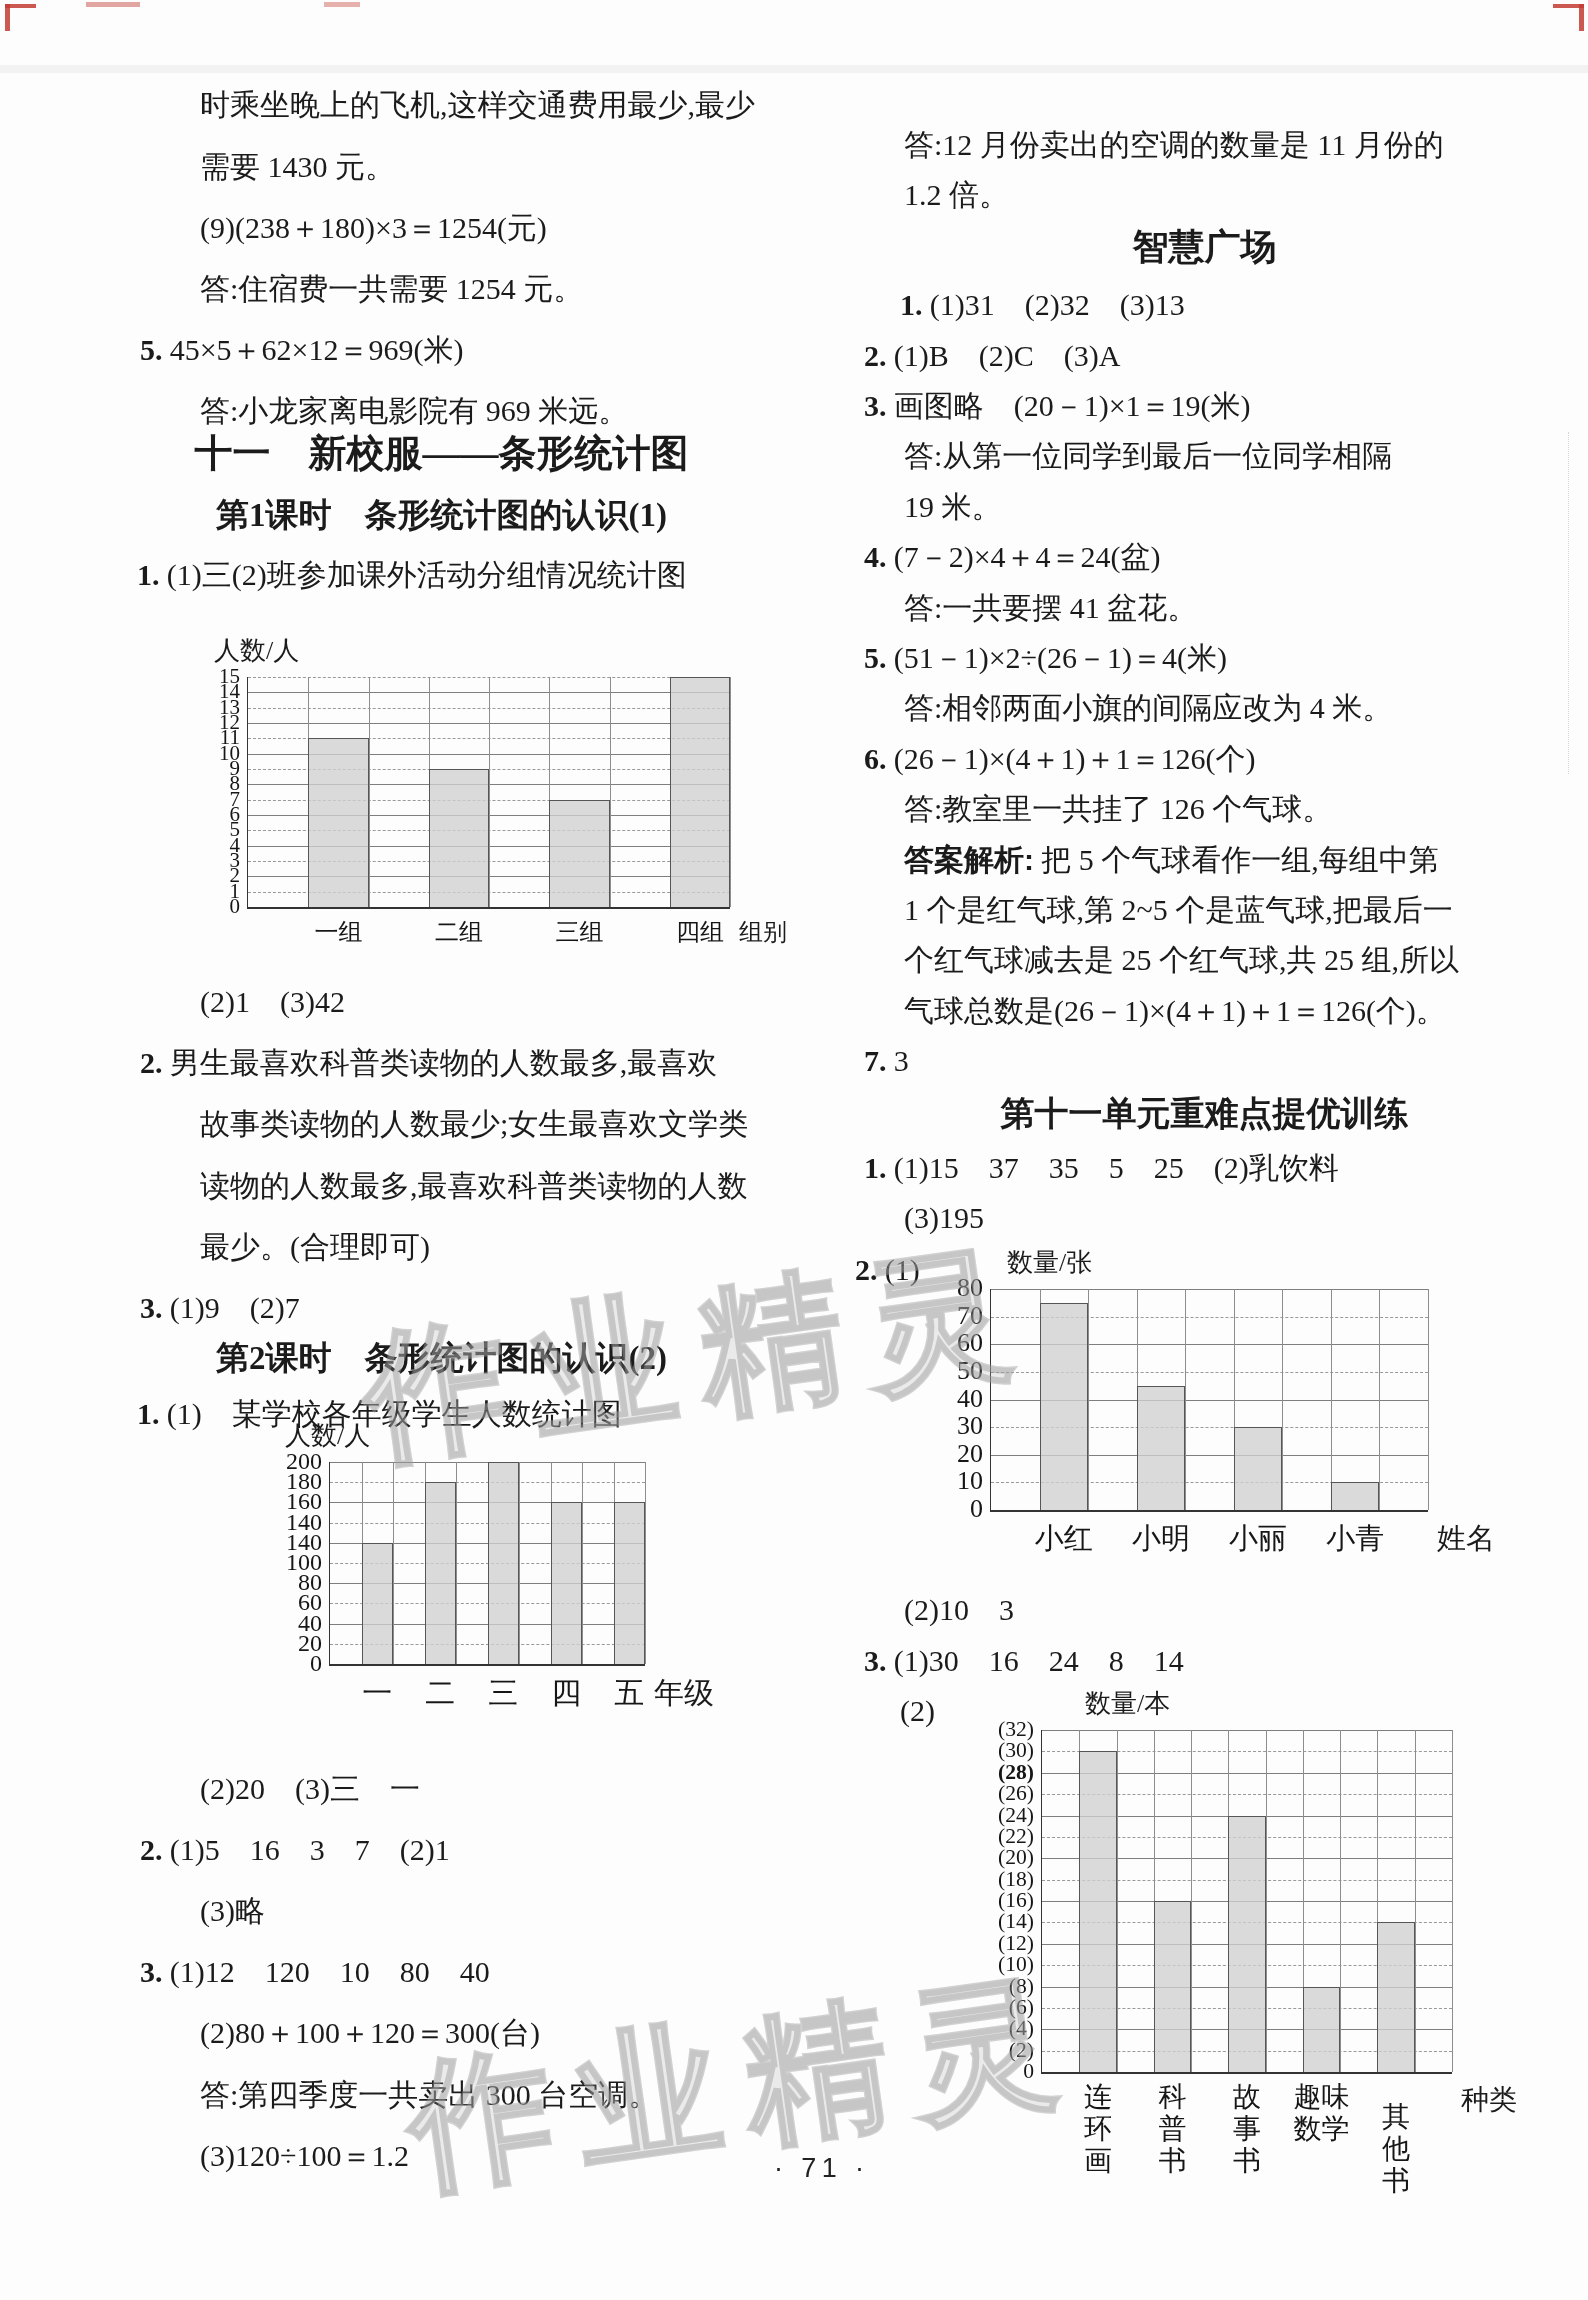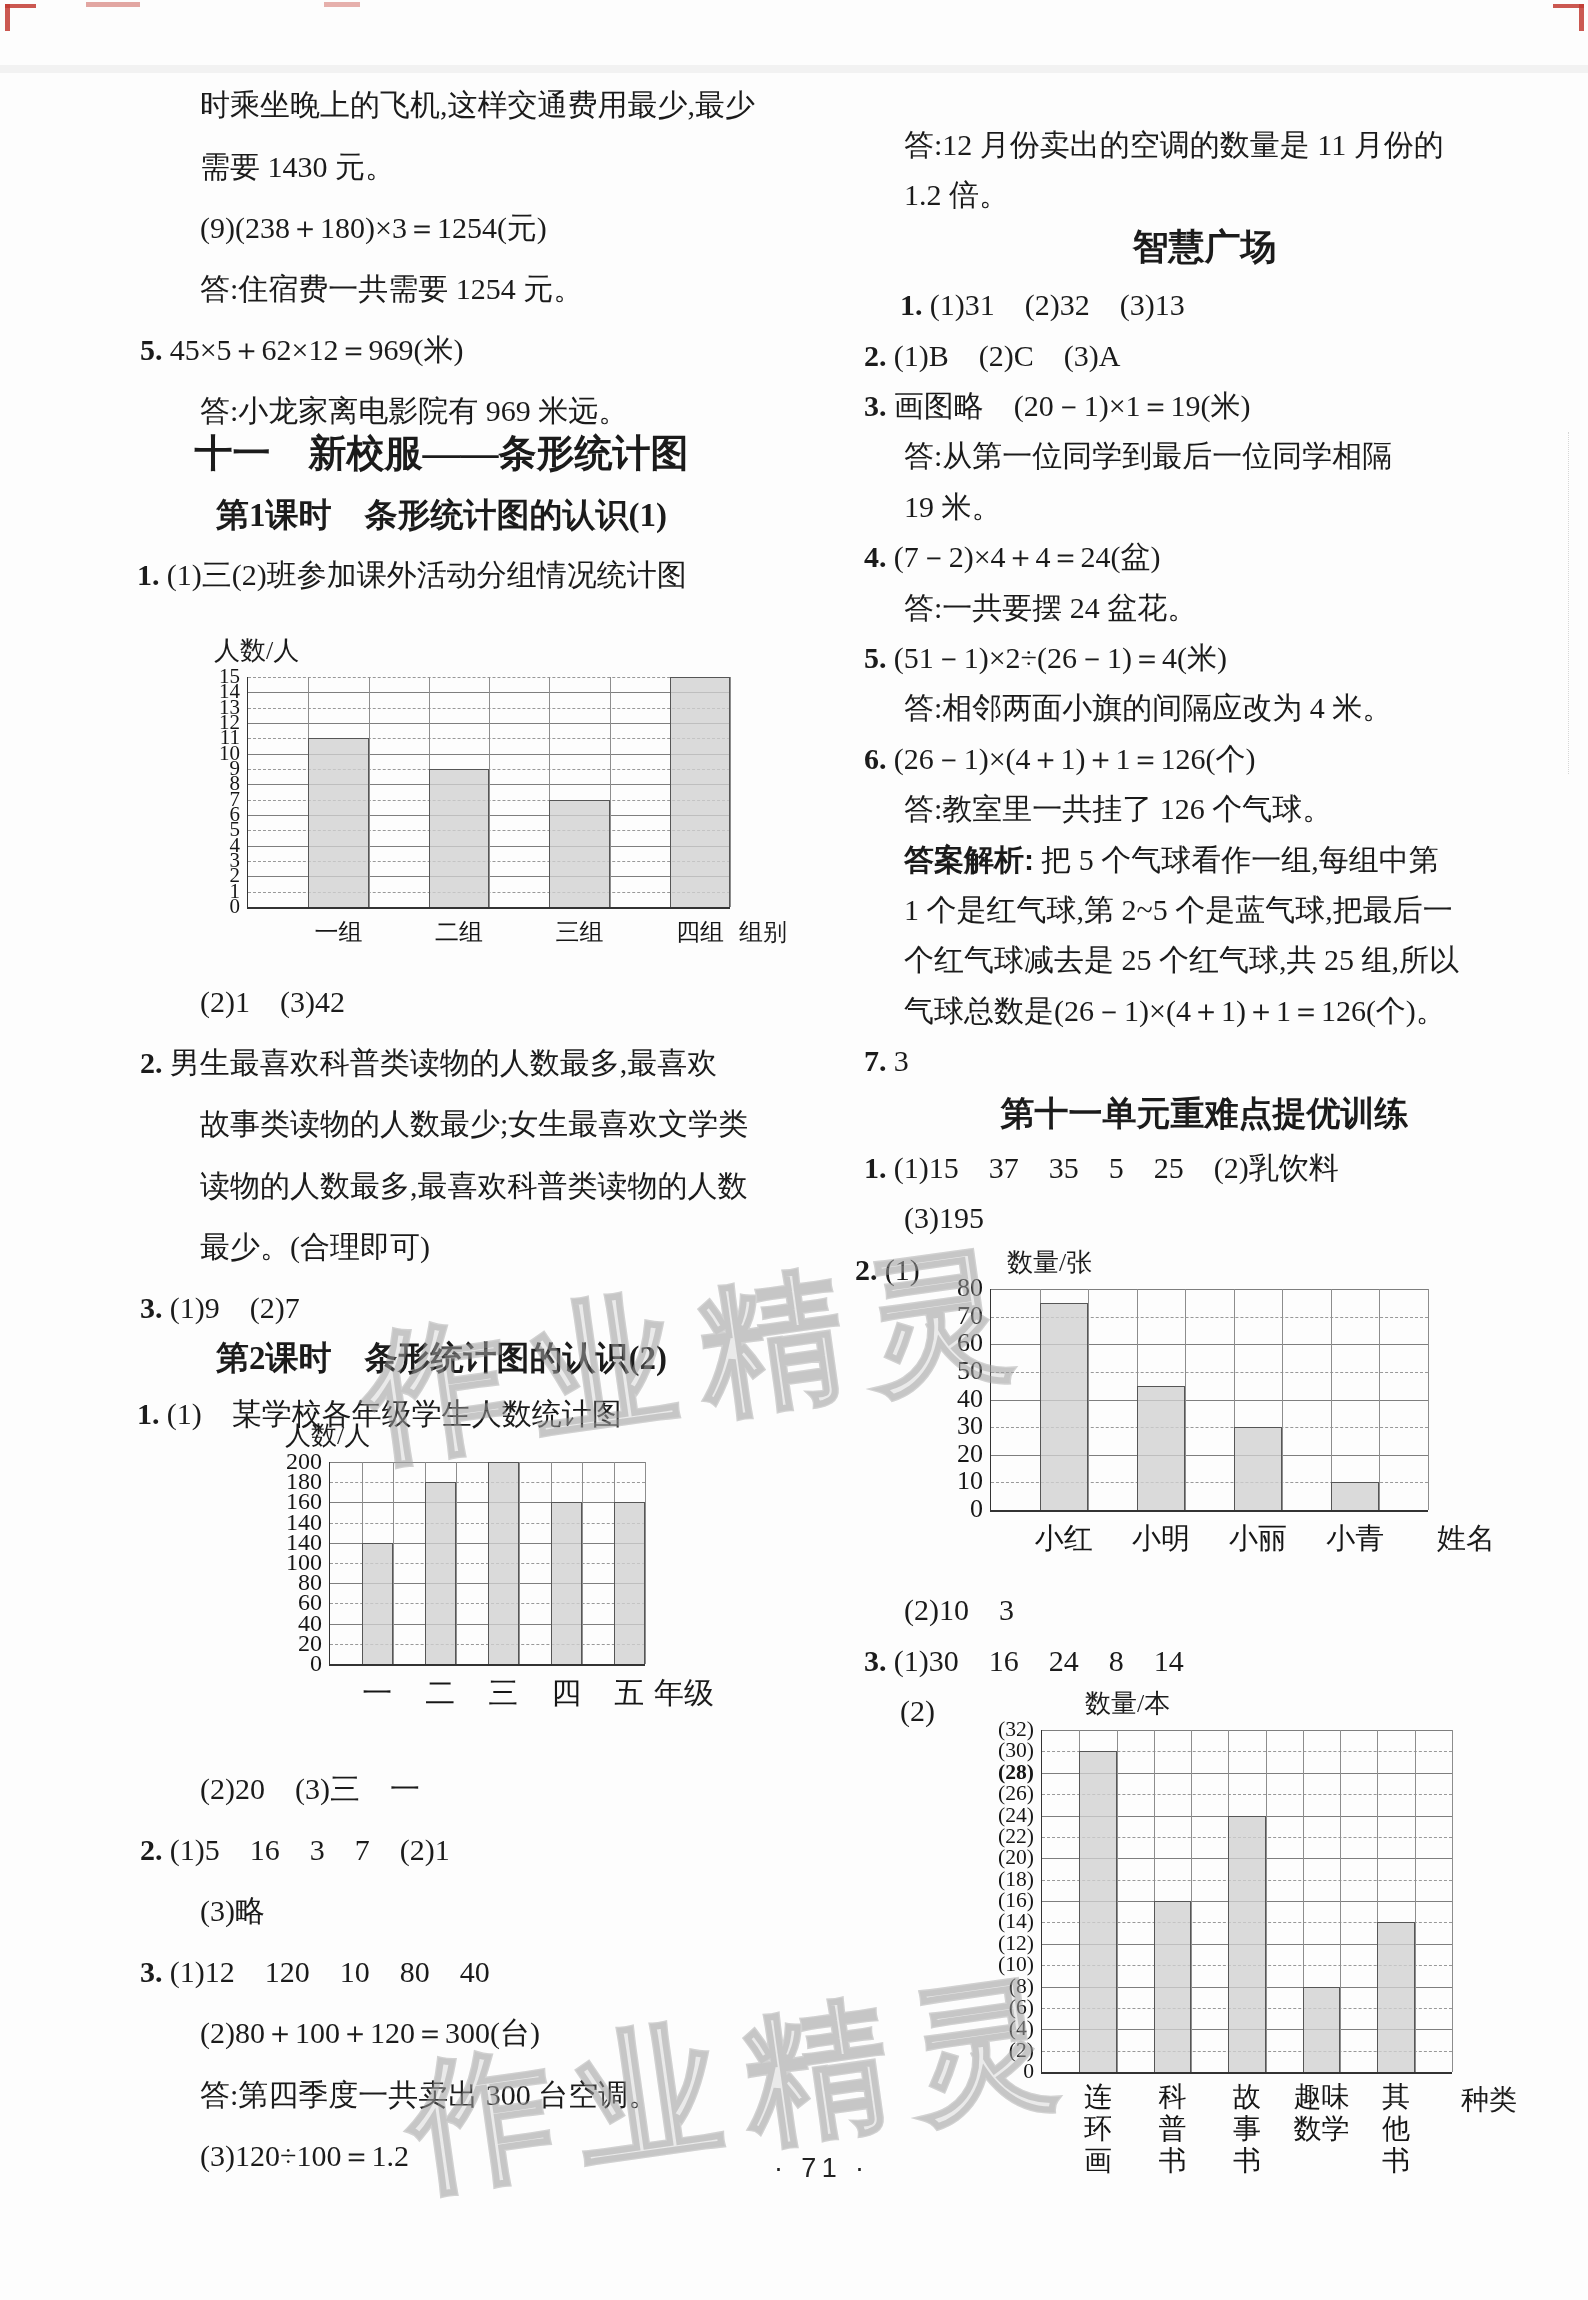--- a/index.html
+++ b/index.html
@@ -185,21 +185,21 @@
 
 <div class="ln" style="left:904px;top:126px">答:12 月份卖出的空调的数量是 11 月份的</div>
 <div class="ln" style="left:904px;top:176px">1.2 倍。</div>
 <div class="h rh1" style="top:223px">智慧广场</div>
 <div class="ln" style="left:900px;top:286px"><span class="b">1.</span><span>(1)31　(2)32　(3)13</span></div>
 <div class="ln" style="left:864px;top:337px"><span class="b">2.</span><span>(1)B　(2)C　(3)A</span></div>
 <div class="ln" style="left:864px;top:387px"><span class="b">3.</span><span>画图略　(20－1)×1＝19(米)</span></div>
 <div class="ln" style="left:904px;top:437px">答:从第一位同学到最后一位同学相隔</div>
 <div class="ln" style="left:904px;top:488px">19 米。</div>
 <div class="ln" style="left:864px;top:538px"><span class="b">4.</span><span>(7－2)×4＋4＝24(盆)</span></div>
-<div class="ln" style="left:904px;top:589px">答:一共要摆 24 盆花。</div>
+<div class="ln" style="left:904px;top:589px">答:一共要摆 41 盆花。</div>
 <div class="ln" style="left:864px;top:639px"><span class="b">5.</span><span>(51－1)×2÷(26－1)＝4(米)</span></div>
 <div class="ln" style="left:904px;top:689px">答:相邻两面小旗的间隔应改为 4 米。</div>
 <div class="ln" style="left:864px;top:740px"><span class="b">6.</span><span>(26－1)×(4＋1)＋1＝126(个)</span></div>
 <div class="ln" style="left:904px;top:790px">答:教室里一共挂了 126 个气球。</div>
 <div class="ln" style="left:904px;top:841px"><span class="b" style="font-family:'Liberation Sans','DejaVu Sans',sans-serif">答案解析:</span><span>把 5 个气球看作一组,每组中第</span></div>
 <div class="ln" style="left:904px;top:891px">1 个是红气球,第 2~5 个是蓝气球,把最后一</div>
 <div class="ln" style="left:904px;top:941px">个红气球减去是 25 个红气球,共 25 组,所以</div>
 <div class="ln" style="left:904px;top:992px">气球总数是(26－1)×(4＋1)＋1＝126(个)。</div>
 <div class="ln" style="left:864px;top:1042px"><span class="b">7.</span><span>3</span></div>
 <div class="h rh2" style="top:1091px">第十一单元重难点提优训练</div>
@@ -298,21 +298,21 @@
     <span class="ytick" style="top: 31.25%;">(22)</span>
     <span class="ytick" style="top: 25%;">(24)</span>
     <span class="ytick" style="top: 18.75%;">(26)</span>
     <span class="ytick" style="top: 12.5%; font-weight: bold;">(28)</span>
     <span class="ytick" style="top: 6.25%;">(30)</span>
     <span class="ytick" style="top: 0%;">(32)</span>
     <span class="xlabel vert" style="width: 1.1em; left: 13.6364%;">连环画</span>
     <span class="xlabel vert" style="width: 1.1em; left: 31.8182%;">科普书</span>
     <span class="xlabel vert" style="width: 1.1em; left: 50%;">故事书</span>
     <span class="xlabel vert" style="width: 2.2em; left: 68.1818%;">趣味数学</span>
-    <span class="xlabel vert" style="width: 1.1em; left: 86.3636%;">其他书</span>
+    <span class="xlabel vert" style="width: 1.1em; left: 86.3636%; margin-top: 20px;">其他书</span>
     <span class="xtitle">种类</span>
   </div>
 
 <div class="wm" style="left:365px;top:1305px">作业精灵</div>
 <div class="wm" style="left:410px;top:2034px">作业精灵</div>
 
 <div class="pagenum">· 71 ·</div>
 
 
 </body></html>

